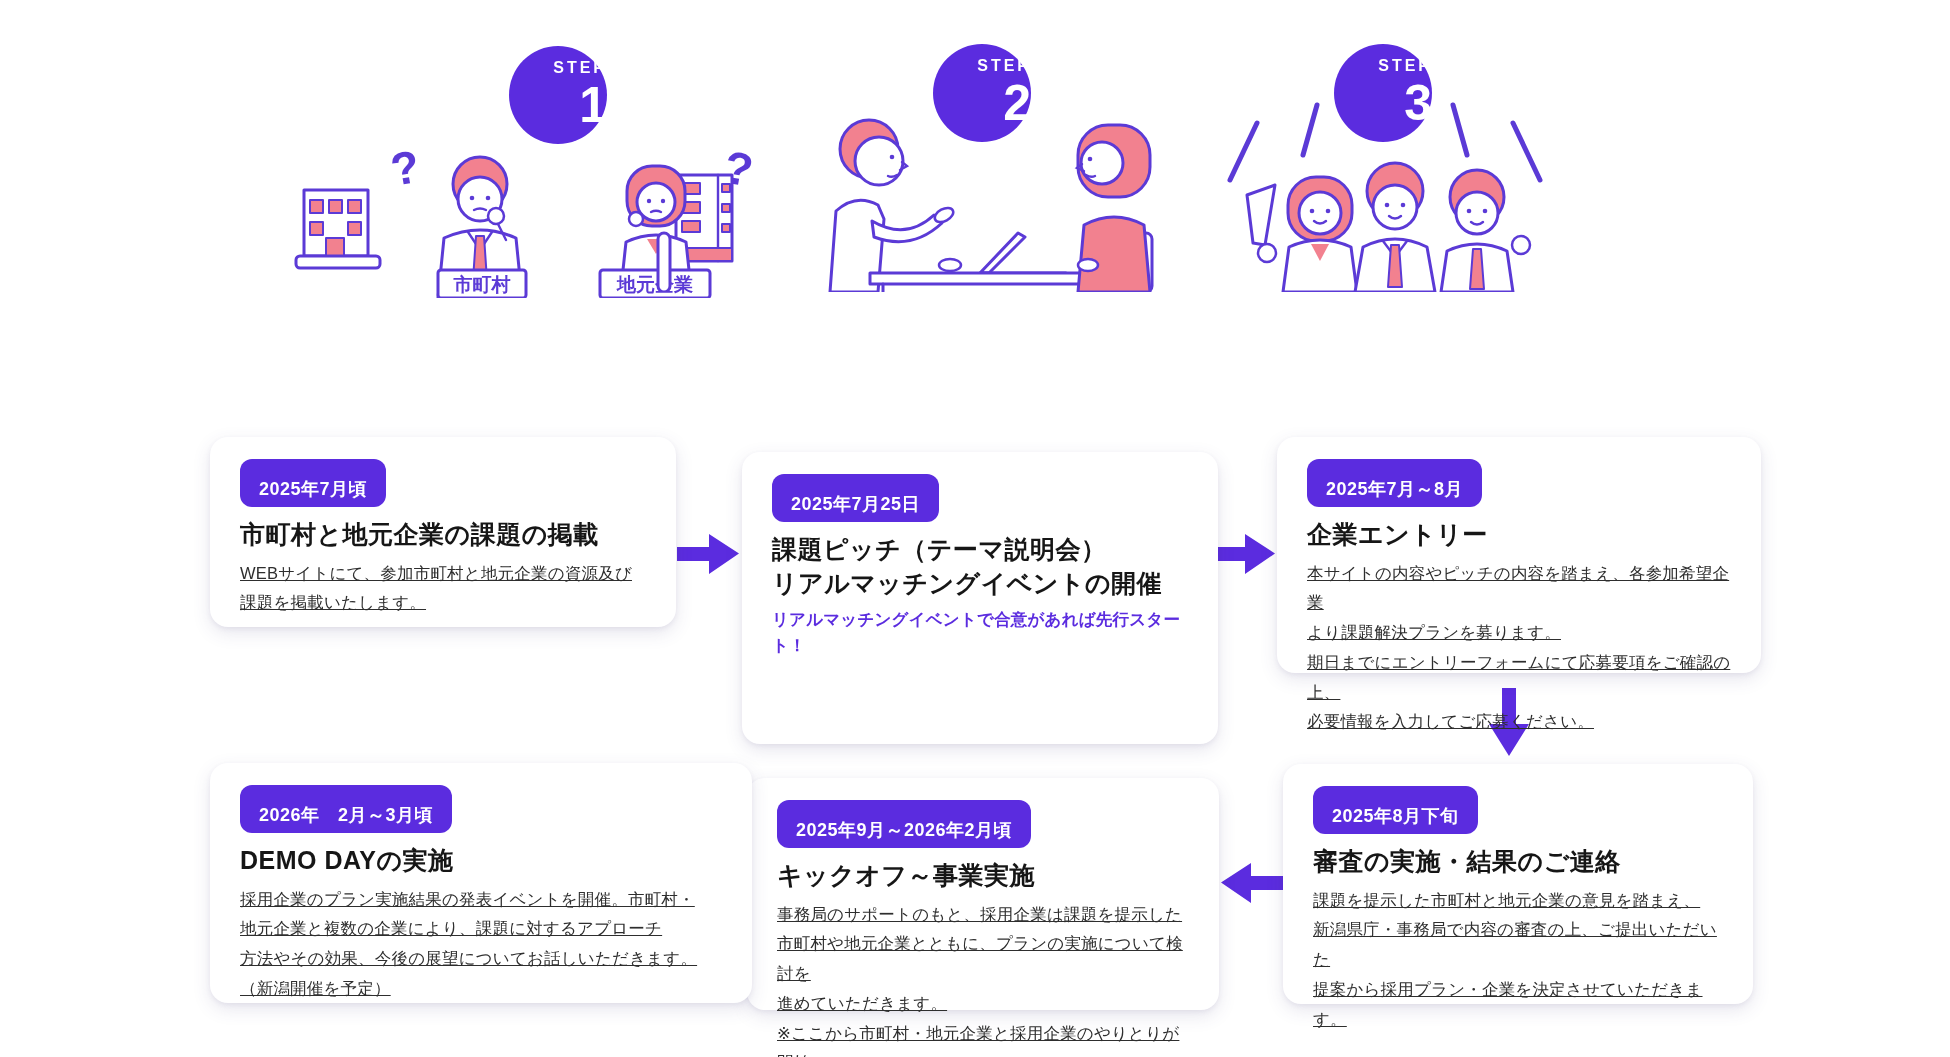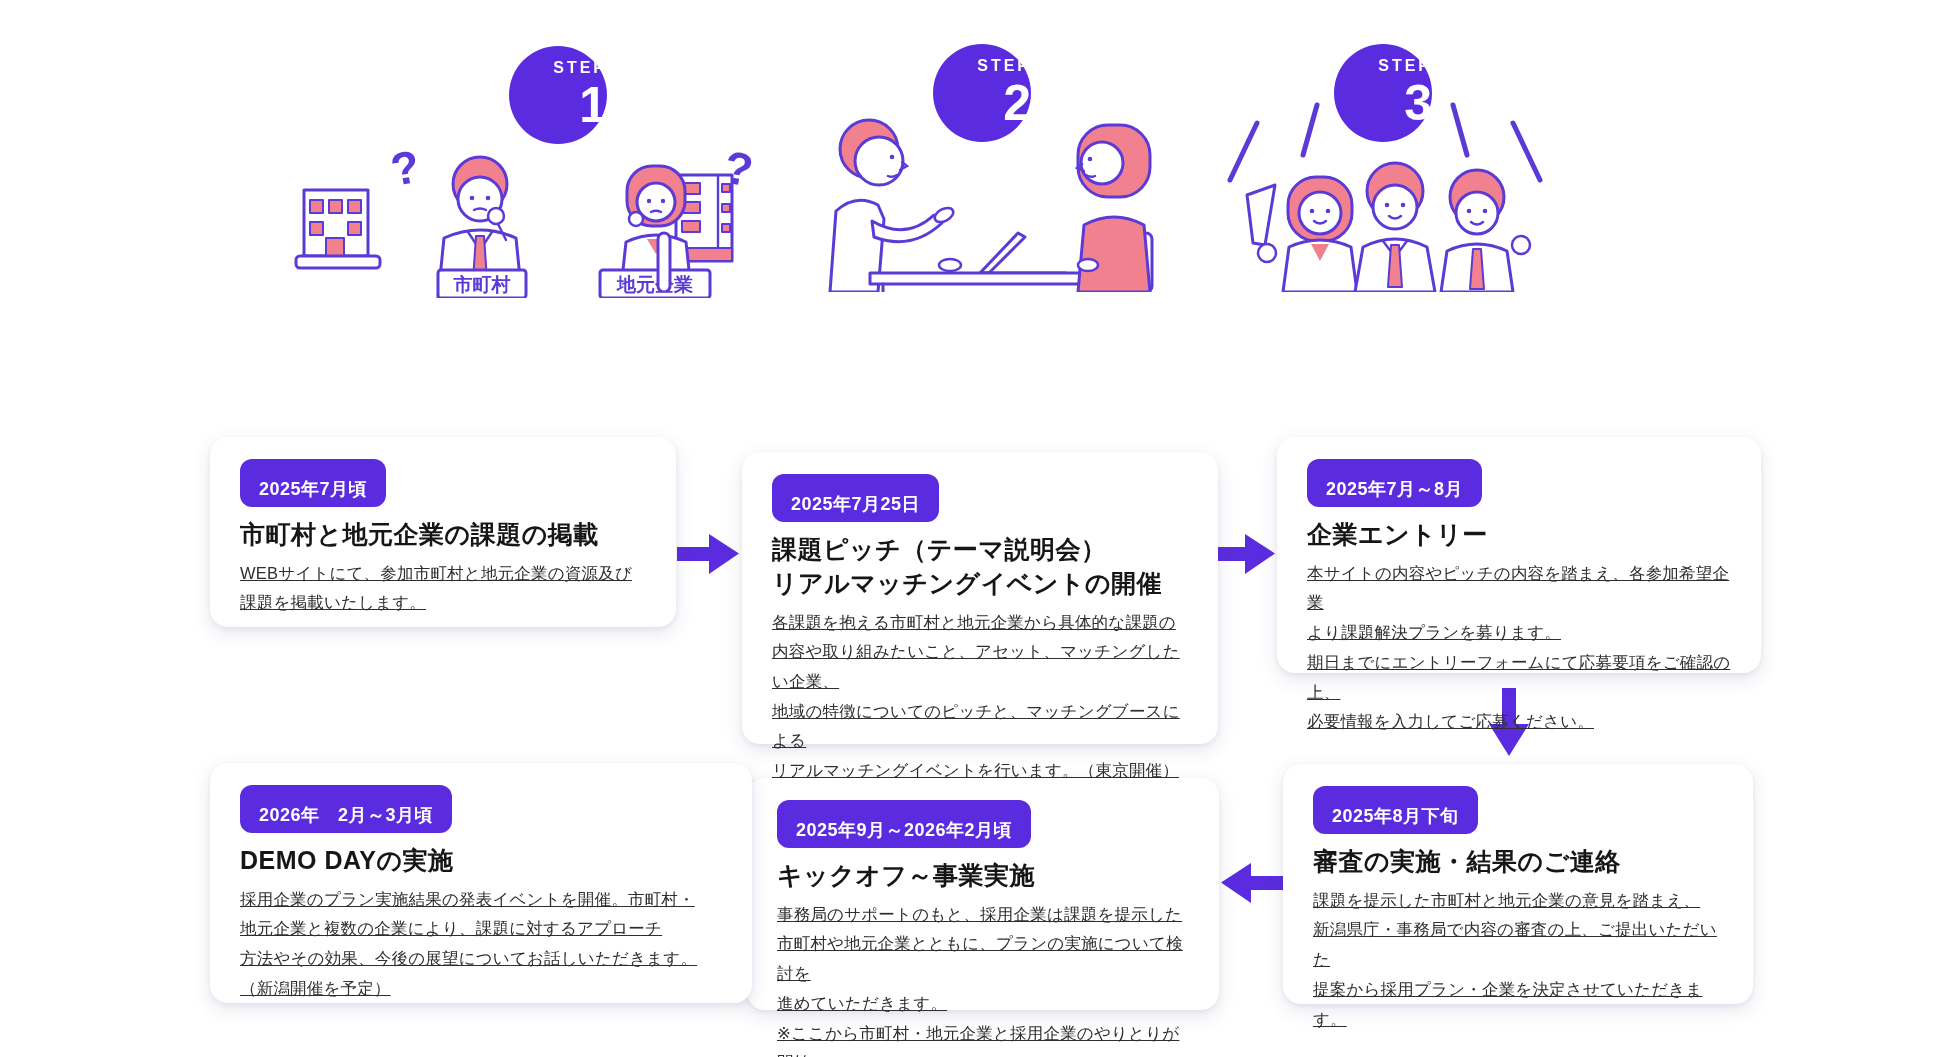--- a/index.html
+++ b/index.html
@@ -199,24 +199,20 @@
     <span class="badge">2025年7月頃</span>
     <h3 class="card-title">市町村と地元企業の課題の掲載</h3>
     <p class="card-body">WEBサイトにて、参加市町村と地元企業の資源及び
 課題を掲載いたします。</p>
   </div>
 
   <div class="flow-card" style="left:742px; top:452px; width:476px; height:292px;">
     <span class="badge">2025年7月25日</span>
     <h3 class="card-title">課題ピッチ（テーマ説明会）
 リアルマッチングイベントの開催</h3>
-    <p class="card-body">各課題を抱える市町村と地元企業から具体的な課題の
-内容や取り組みたいこと、アセット、マッチングしたい企業、
-地域の特徴についてのピッチと、マッチングブースによる
-リアルマッチングイベントを行います。（東京開催）</p>
     <p class="card-note">リアルマッチングイベントで合意があれば先行スタート！</p>
   </div>
 
   <div class="flow-card" style="left:1277px; top:437px; width:484px; height:236px;">
     <span class="badge">2025年7月～8月</span>
     <h3 class="card-title">企業エントリー</h3>
     <p class="card-body">本サイトの内容やピッチの内容を踏まえ、各参加希望企業
 より課題解決プランを募ります。
 期日までにエントリーフォームにて応募要項をご確認の上、
 必要情報を入力してご応募ください。</p>

